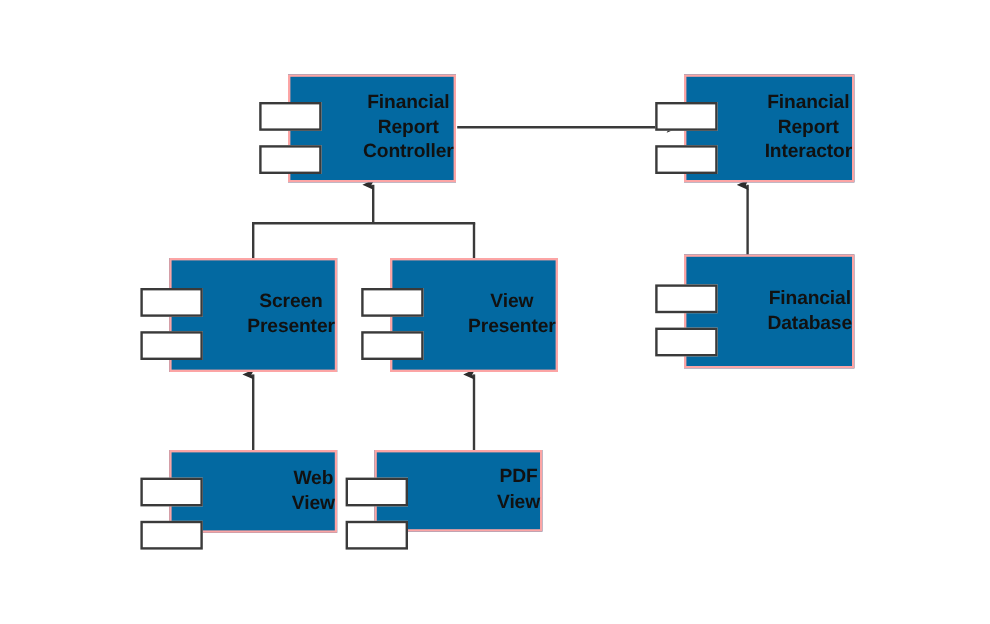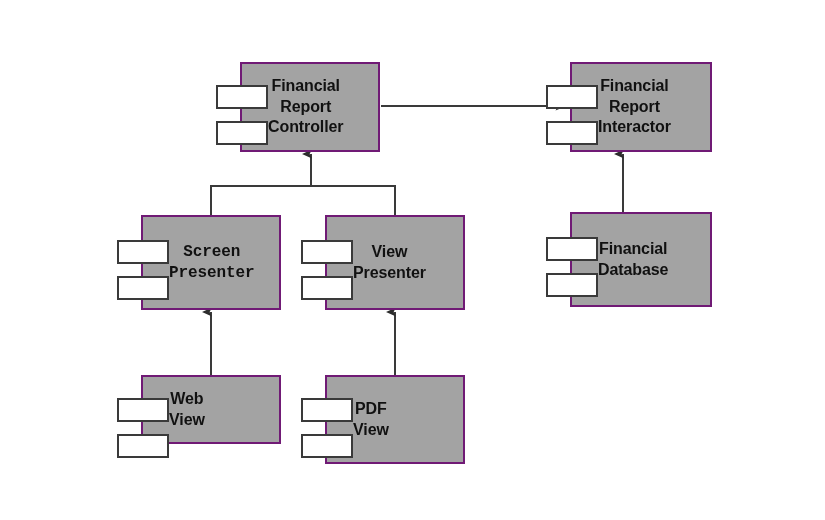--- a/index.html
+++ b/index.html
@@ -24,25 +24,25 @@
     position: absolute;
     left: 0;
     top: 0;
     width: 825px;
     height: 520px;
     pointer-events: none;
   }
   .component {
     position: absolute;
     box-sizing: border-box;
-    background: #a3a3a3;
-    border: 2px solid #701a75;
+    background: #0369a1;
+    border: 2px solid #fca5a5;
     display: flex;
     align-items: center;
-    justify-content: flex-start;
+    justify-content: flex-end;
     z-index: 3;
   }
   .component-label {
     text-align: center;
     font-weight: bold;
     font-size: 16px;
     line-height: 1.30;
     color: #111111;
     letter-spacing: -0.1px;
     padding-left: 26px;
@@ -109,21 +109,21 @@
   </div>
 
   <div class="component" style="left:570px; top:62px; width:142px; height:90px;">
     <span class="component-label">Financial
 Report
 Interactor</span>
     <span class="port upper" style="left:-26px;"></span>
     <span class="port lower" style="left:-26px;"></span>
   </div>
 
-  <div class="component" style="left:141px; top:215px; width:140px; height:95px;font-family:Liberation Mono, monospace;">
+  <div class="component" style="left:141px; top:215px; width:140px; height:95px;">
     <span class="component-label">Screen
 Presenter</span>
     <span class="port upper" style="left:-26px; top:23px;"></span>
     <span class="port lower" style="left:-26px; top:59px;"></span>
   </div>
 
   <div class="component" style="left:325px; top:215px; width:140px; height:95px;">
     <span class="component-label">View
 Presenter</span>
     <span class="port upper" style="left:-26px; top:23px;"></span>
@@ -137,20 +137,20 @@
     <span class="port lower" style="left:-26px; top:59px;"></span>
   </div>
 
   <div class="component" style="left:141px; top:375px; width:140px; height:69px;">
     <span class="component-label">Web
 View</span>
     <span class="port upper" style="left:-26px;"></span>
     <span class="port lower" style="left:-26px;"></span>
   </div>
 
-  <div class="component" style="left:325px; top:375px; width:140px; height:89px;">
+  <div class="component" style="left:312px; top:375px; width:140px; height:68px;">
     <span class="component-label">PDF
 View</span>
     <span class="port upper" style="left:-26px;"></span>
     <span class="port lower" style="left:-26px;"></span>
   </div>
 
 </div>
 
 </body></html>

